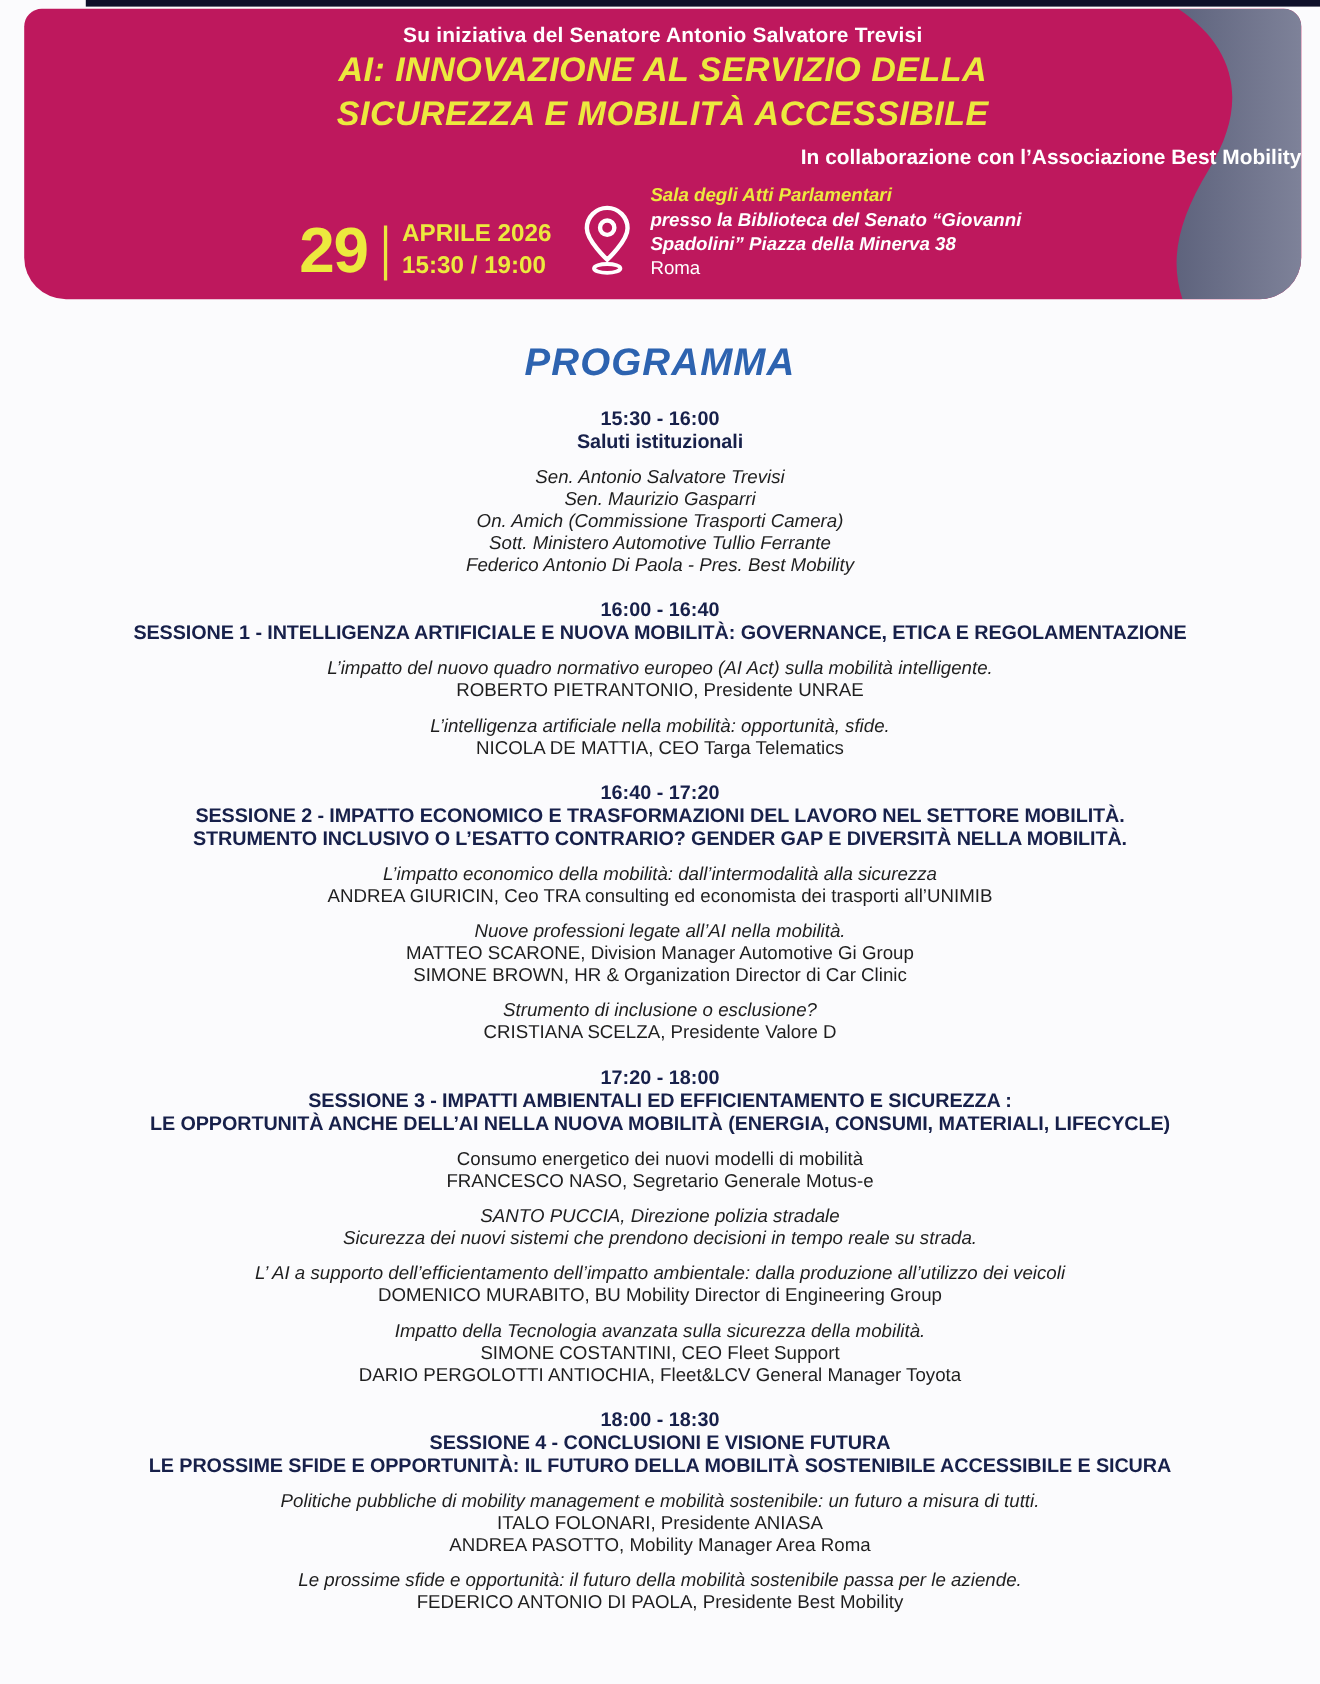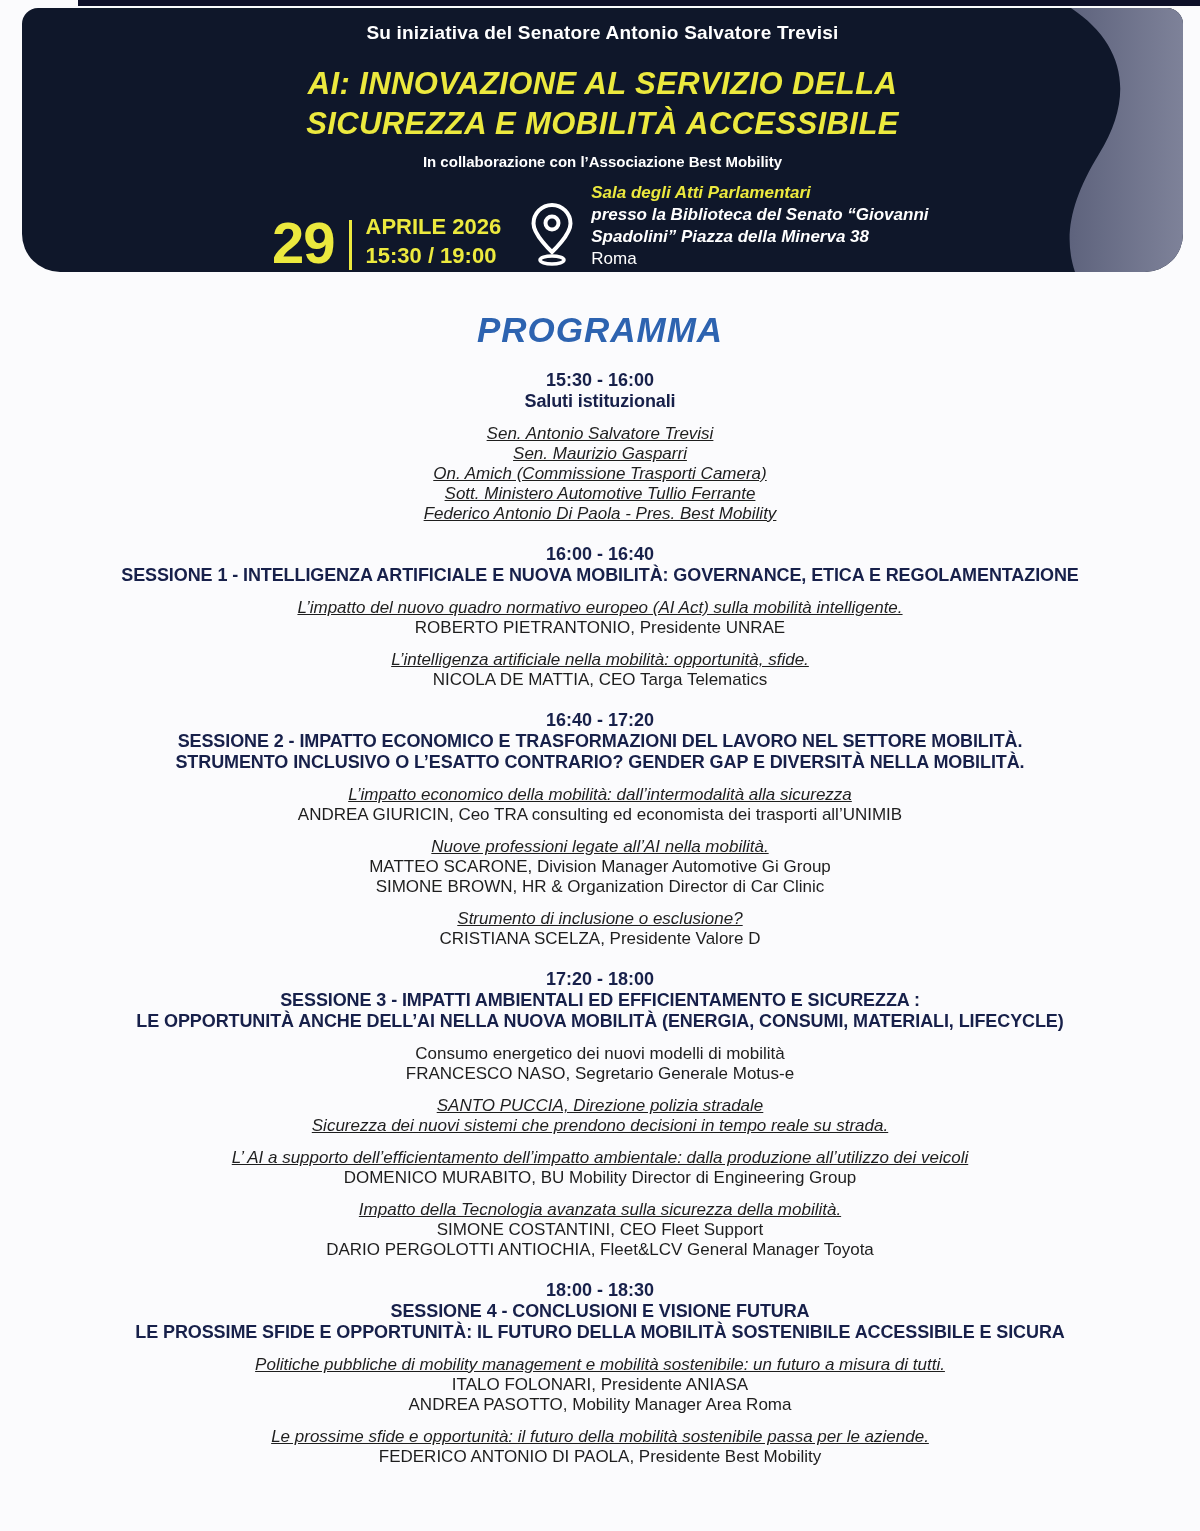--- a/index.html
+++ b/index.html
@@ -10,35 +10,35 @@
     font-family:"Liberation Sans", sans-serif;
     -webkit-font-smoothing:antialiased;
   }
   .page { position:relative; width:1200px; min-height:1531px; overflow:hidden; }
 
   
   .top-strip { position:absolute; top:0; left:78px; width:1122px; height:6px; background:#0e1029; }
   .header-card {
     position:relative; margin-left:22px; margin-top:8px;
     width:1161px; height:264px;
-    background:#0f172a;
+    background:#be185d;
     border-radius:16px 16px 38px 38px;
     overflow:hidden;
     color:#ffffff; text-align:center;
     padding-top:14px;
   }
   .swoosh { position:absolute; top:0; right:0; height:100%; width:170px; pointer-events:none; }
   .header-content { position:relative; z-index:2; }
   .initiative { font-size:19px; font-weight:bold; letter-spacing:.2px; }
   .event-title {
-    margin-top:20px;
+    margin-top:0;
     color:#ece93e; font-style:italic; font-weight:800;
     font-size:31px; line-height:40px; letter-spacing:.4px;
   }
-  .collab { margin-top:9px; font-size:15px; font-weight:bold; }
+  .collab { margin-top:9px; font-size:19px; font-weight:bold;text-align:right; }
 
   .date-row {
     display:flex; justify-content:flex-start; align-items:flex-end;
     padding-left:250px; margin-top:12px; text-align:left;
   }
   .day { color:#ece93e; font-size:58px; font-weight:800; line-height:54px; margin-right:14px; letter-spacing:-1px; }
   .vdiv { width:3px; height:50px; background:#ece93e; margin-top:3px; margin-right:14px; }
   .datetime { color:#ece93e; font-weight:800; font-size:22px; line-height:29px; margin-right:28px; }
   .pin-wrap { margin-right:16px; margin-top:2px; }
   .loc { max-width:340px; font-size:17px; line-height:22px; font-weight:bold; font-style:italic; }
@@ -48,21 +48,21 @@
   
   .program { padding-top:38px; text-align:center; }
   .program-title {
     color:#2d63b0; font-size:35px; font-weight:800; font-style:italic; letter-spacing:1px;
   }
   .section { margin-top:20px; }
   .session-time { color:#17204a; font-weight:bold; font-size:18px; line-height:21px; }
   .session-heading { color:#17204a; font-weight:bold; font-size:18px; line-height:21px; letter-spacing:-0.1px; }
   .talk { margin-top:12px; }
   .talk-line { font-size:17px; line-height:20px; color:#1e1e1e; }
-  .talk-line.italic { font-style:italic;text-decoration:underline; }
+  .talk-line.italic { font-style:italic; }
 </style>
 </head>
 <body>
 
 <div class="page">
 
   <div class="top-strip"></div>
 
   <div class="header-card">
     <svg class="swoosh" viewBox="0 0 170 264" preserveAspectRatio="none" aria-hidden="true">

